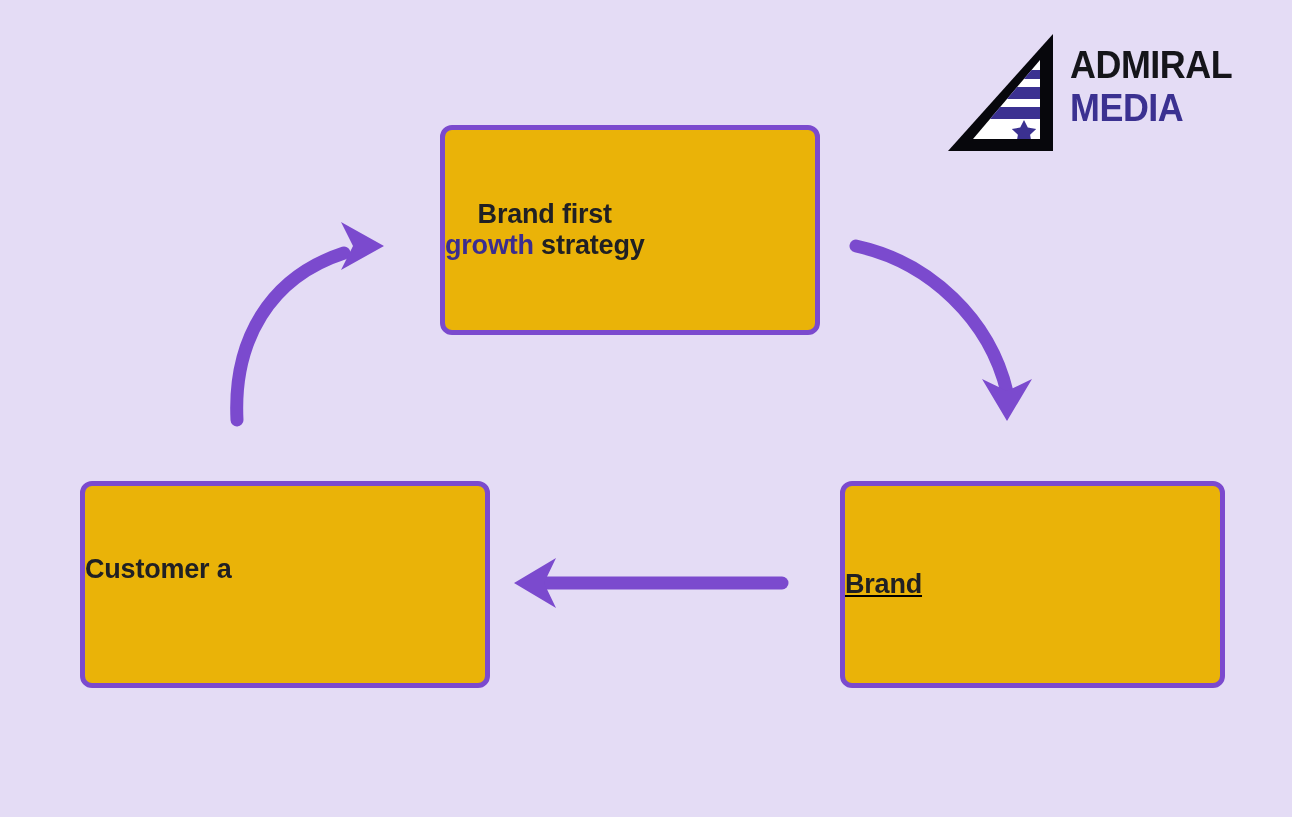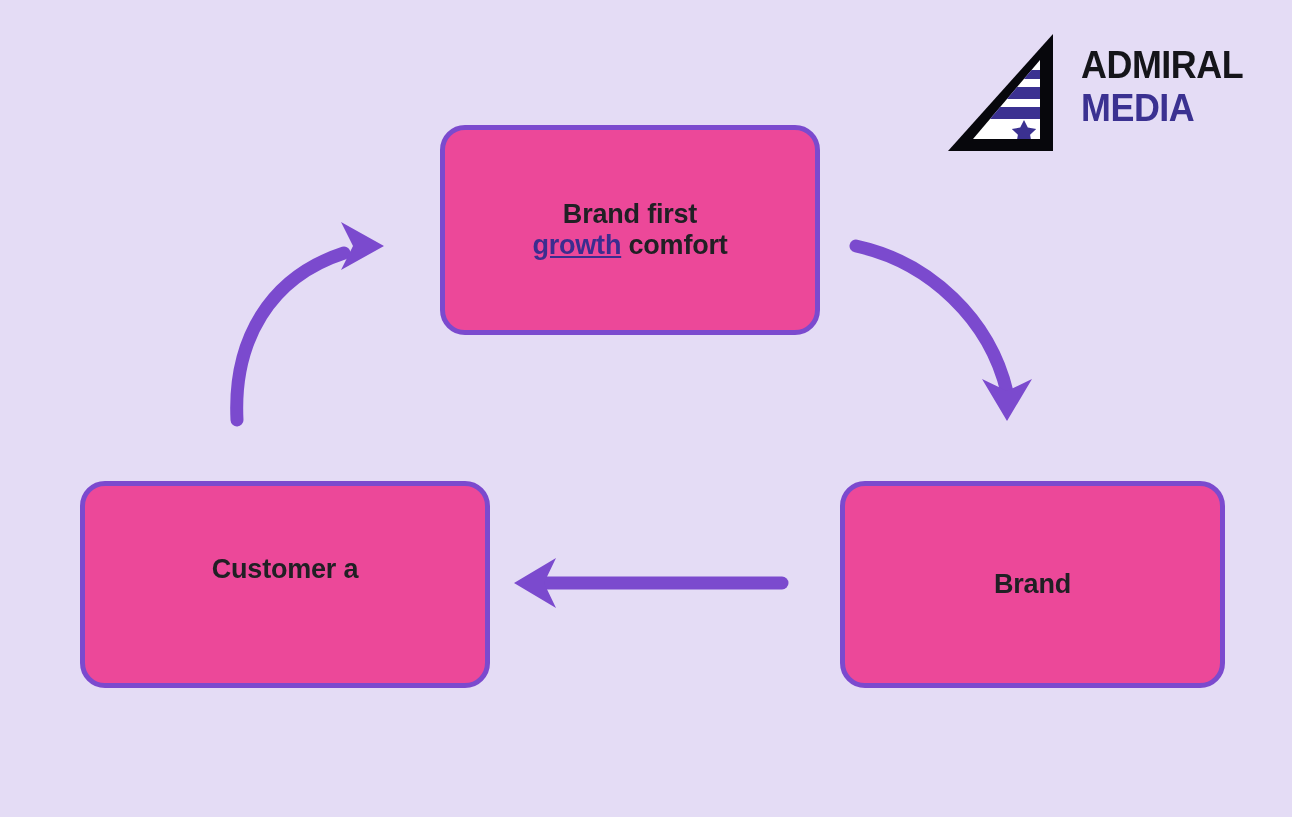--- a/index.html
+++ b/index.html
@@ -33,21 +33,20 @@
     top: 4px;
     width: 120px;
     height: 122px;
   }
   .logo-wordmark {
     position: absolute;
     left: 124px;
     top: 16px;
     width: 186px;
     height: 100px;
-    margin-left: 11px;
   }
   .logo-line1 {
     font-size: 39px;
     font-weight: bold;
     letter-spacing: -0.5px;
     color: #15151A;
     line-height: 42px;
     white-space: nowrap;
     transform: scaleX(0.92);
     transform-origin: left center;
@@ -59,58 +58,58 @@
     color: #3B3191;
     line-height: 44px;
     white-space: nowrap;
     transform: scaleX(0.92);
     transform-origin: left center;
   }
 
   
   .node {
     position: absolute;
-    background: #ec4899;
+    background: #eab308;
     border: 5px solid #7B4ACE;
-    border-radius: 25px;
+    border-radius: 12px;
     box-sizing: border-box;
     display: flex;
     align-items: center;
-    justify-content: center;
+    justify-content: flex-start;
     text-align: center;
   }
   .node-text {
     font-size: 27px;
     font-weight: bold;
     color: #202024;
     line-height: 31px;
     letter-spacing: -0.2px;
   }
   .accent {
     color: #3B2D8F;
-    text-decoration: underline;
   }
 
   #node-top {
     left: 440px;
     top: 125px;
     width: 380px;
     height: 210px;
   }
   #node-bottom-left {
     left: 80px;
     top: 481px;
     width: 410px;
     height: 207px;
   }
   #node-bottom-right {
     left: 840px;
     top: 481px;
     width: 385px;
     height: 207px;
+    text-decoration: underline;
   }
 
   
   #arrows {
     position: absolute;
     left: 0;
     top: 0;
     width: 1292px;
     height: 817px;
     pointer-events: none;
@@ -135,21 +134,21 @@
 
     <g>
       <path d="M 237 420 C 233 340 270 277 344 253" fill="none" stroke="#7B4ACE" stroke-width="13" stroke-linecap="round"></path>
       <path d="M 384 246 L 341 270 L 353 246 L 341 222 Z" fill="#7B4ACE"></path>
     </g>
   </svg>
 
   <div class="node" id="node-top">
     <div class="node-text">
       <span>Brand first</span><br>
-      <span class="accent">growth</span><span> comfort</span>
+      <span class="accent">growth</span><span> strategy</span>
     </div>
   </div>
 
   <div class="node" id="node-bottom-left">
     <div class="node-text">
       <span>Customer a</span><br>
       <br>
     </div>
   </div>
 

